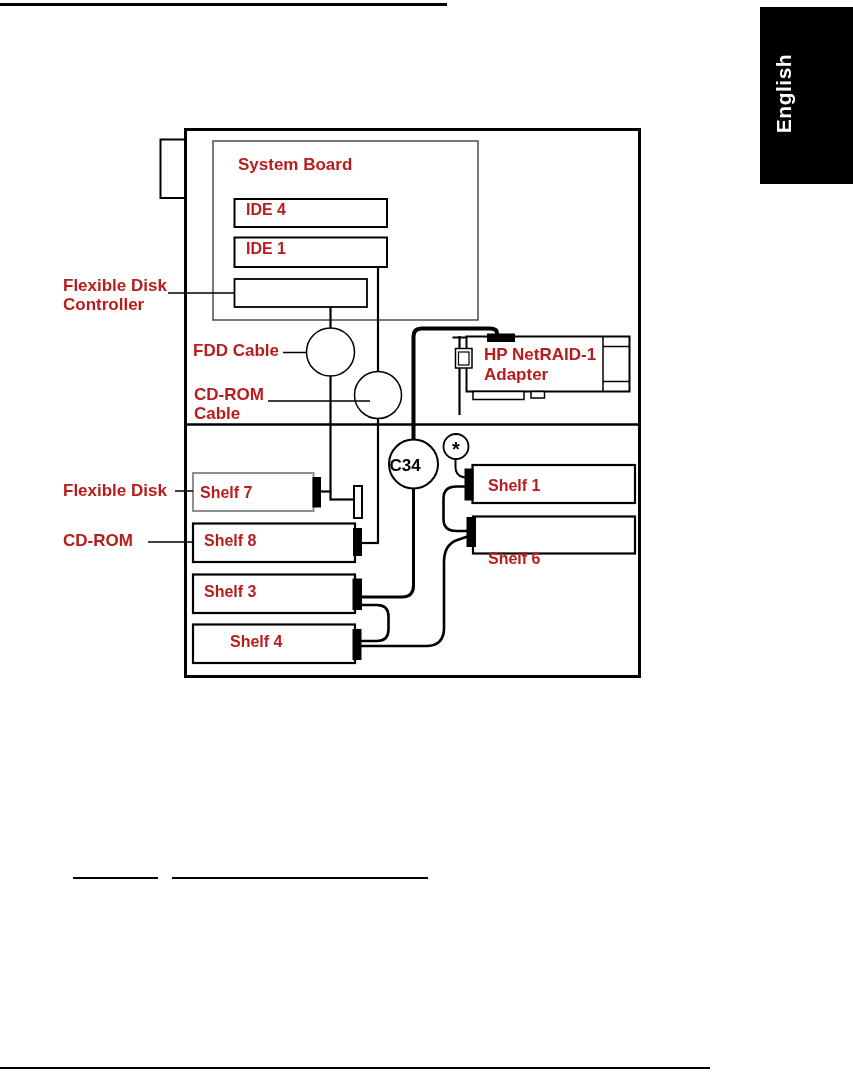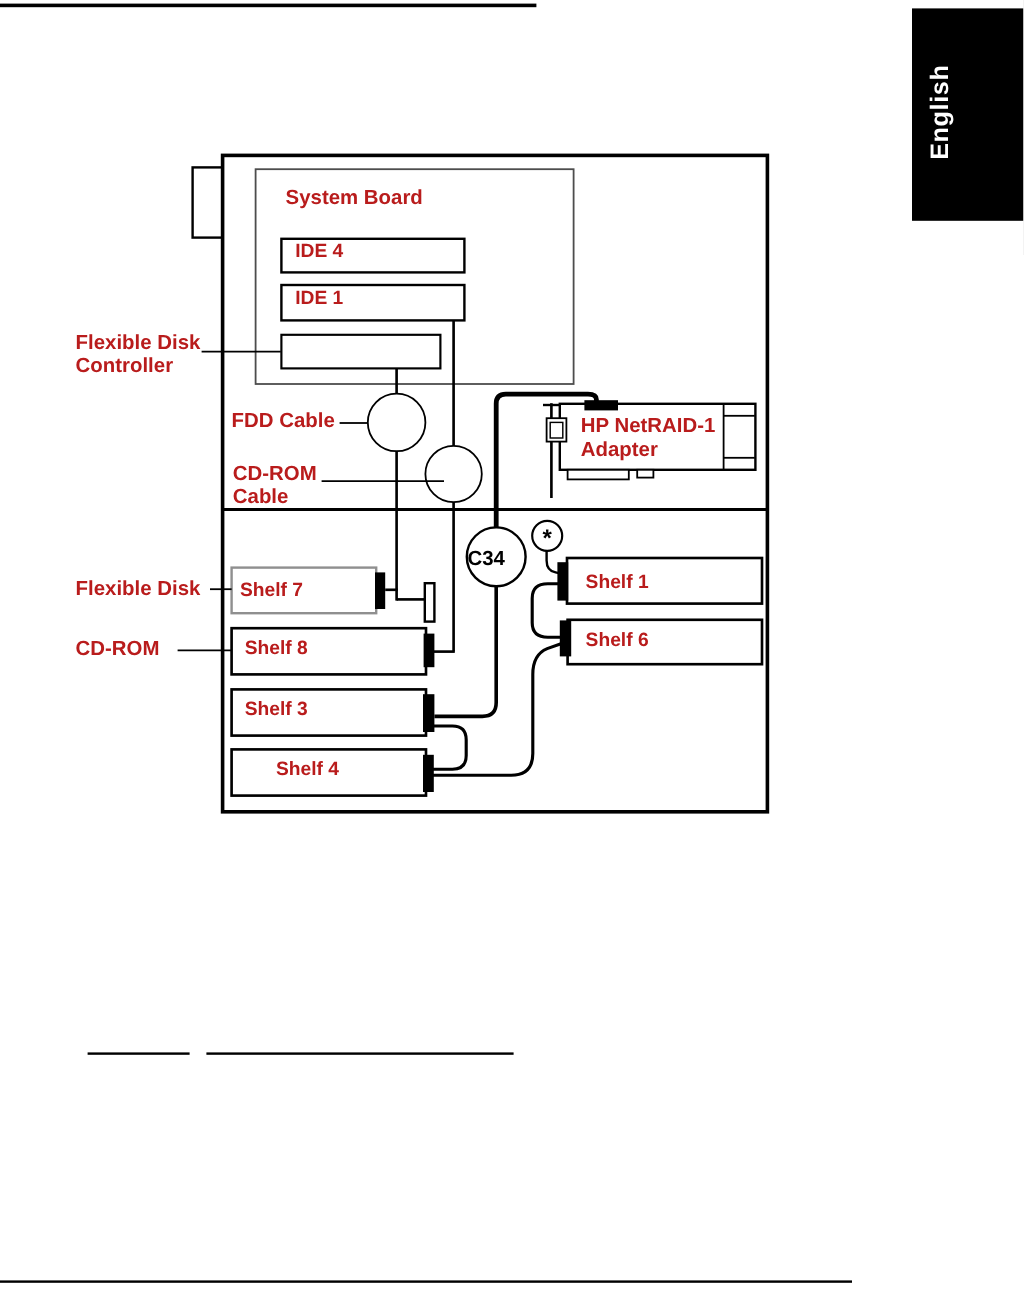--- a/index.html
+++ b/index.html
@@ -116,15 +116,15 @@
   <div class="ctext" style="left:444px;top:439px;width:24px;font-size:20px;line-height:1;">*</div>
 
   <div class="lbl fs17" style="left:63px;top:482px;">Flexible Disk</div>
   <div class="lbl fs17" style="left:63px;top:532px;">CD-ROM</div>
 
   <div class="lbl fs16" style="left:200px;top:484px;">Shelf 7</div>
   <div class="lbl fs16" style="left:204px;top:532px;">Shelf 8</div>
   <div class="lbl fs16" style="left:204px;top:583px;">Shelf 3</div>
   <div class="lbl fs16" style="left:206px;top:633px;margin-left:24px;">Shelf 4</div>
   <div class="lbl fs16" style="left:488px;top:477px;">Shelf 1</div>
-  <div class="lbl fs16" style="left:488px;top:525px;">Shelf 6</div>
+  <div class="lbl fs16" style="left:488px;top:550px;">Shelf 6</div>
 
 </div>
 
 </body></html>

